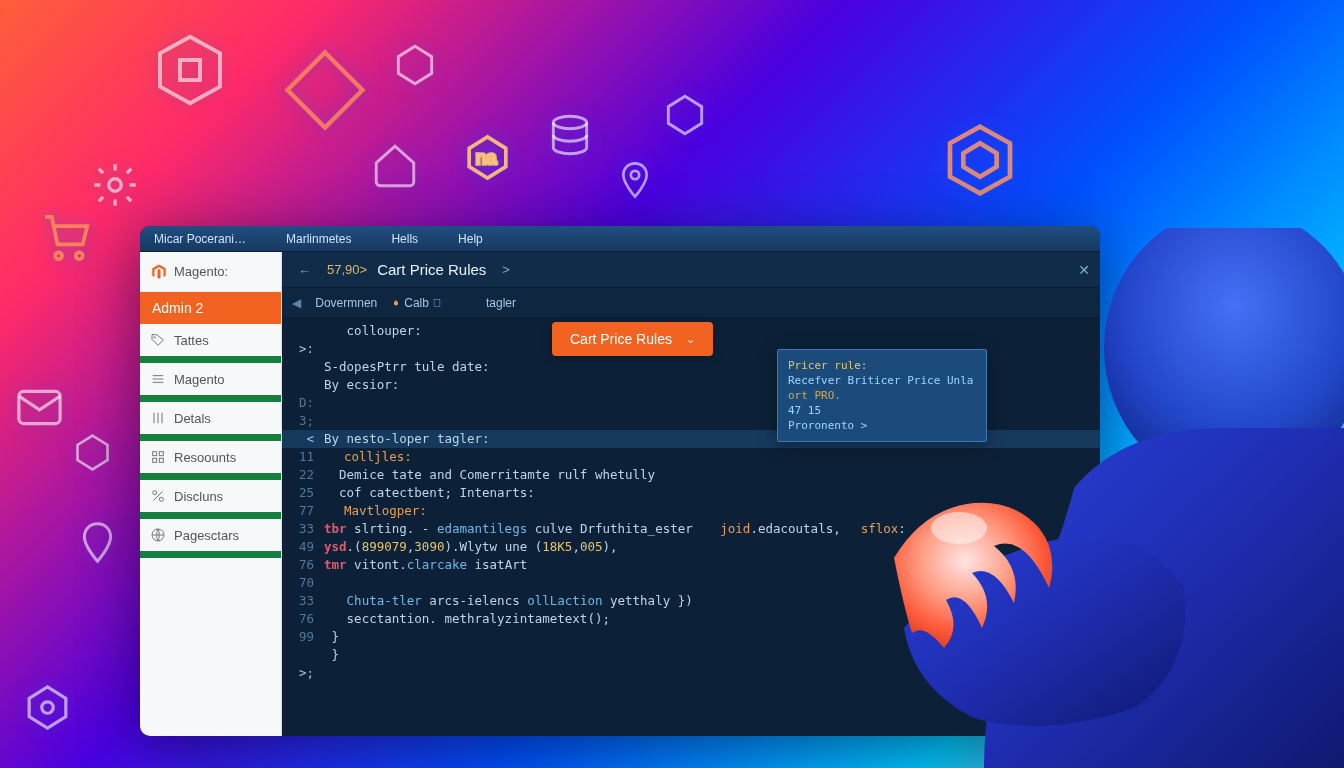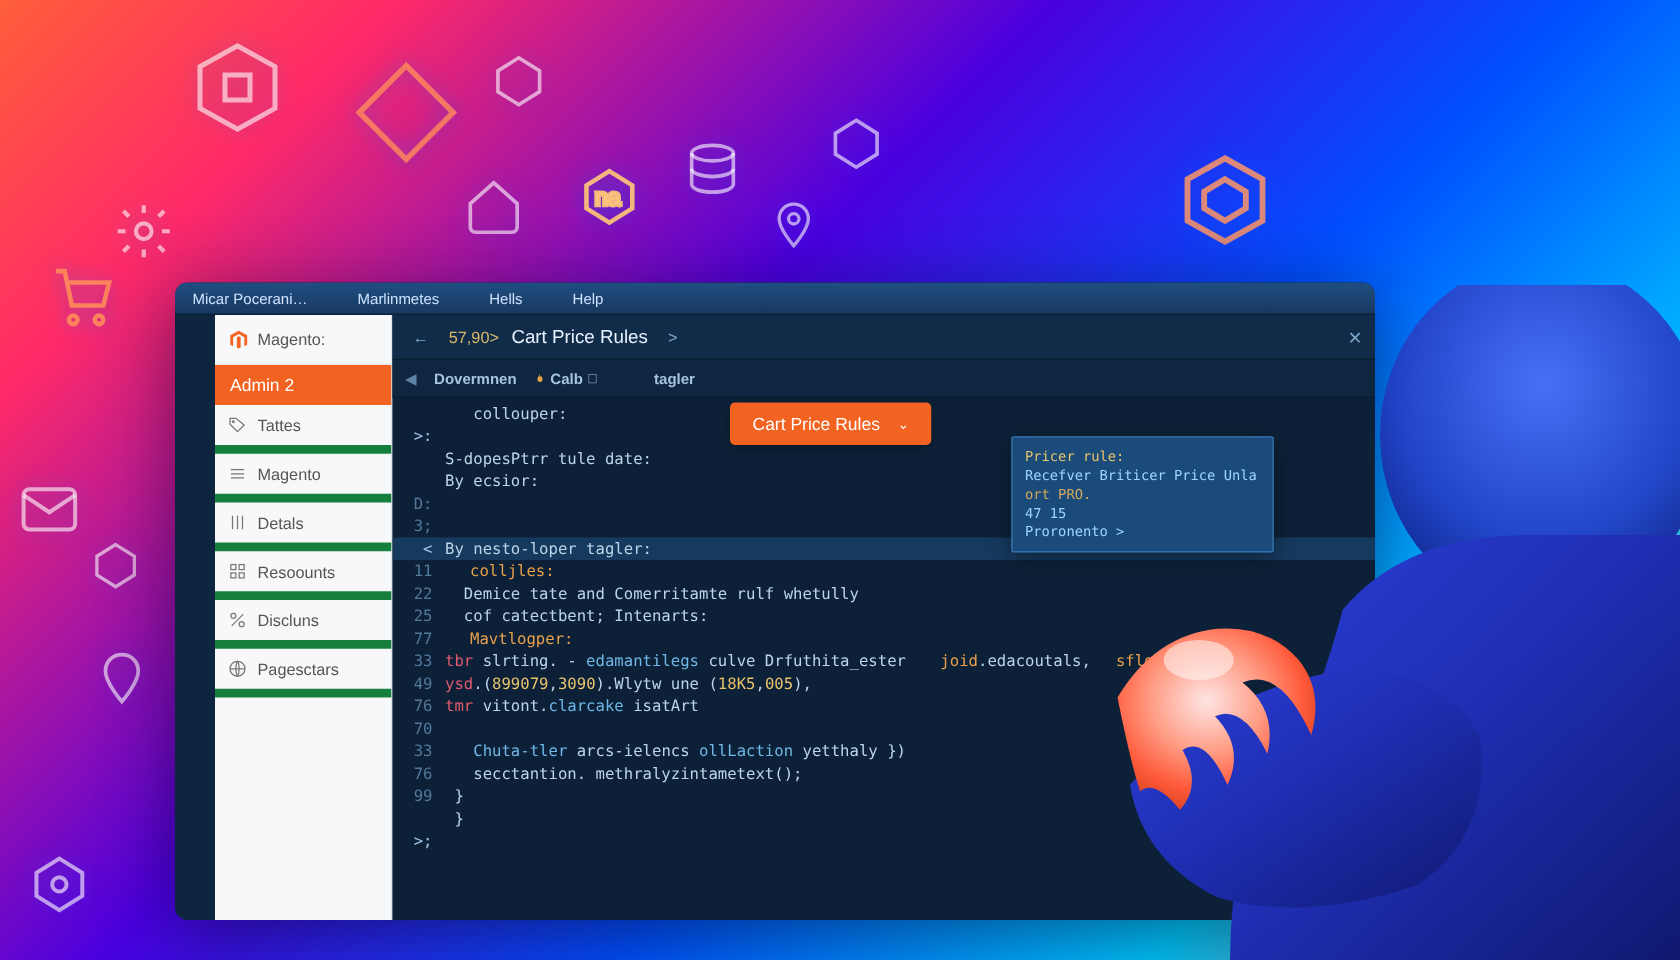--- a/index.html
+++ b/index.html
@@ -39,21 +39,21 @@
   display: flex;
   align-items: center;
   padding: 0 14px;
   gap: 40px;
   color: #cfe3ff;
   font-size: 12px;
   border-bottom: 1px solid #0b1f36;
 }
 .menubar span { cursor: default; }
 
-.workspace { flex: 1; display: flex; min-height: 0; padding-left: 32px; }
+.workspace { flex: 1; display: flex; min-height: 0; }
 
 
 .sidebar {
   width: 142px;
   background: #f7f8fa;
   display: flex;
   flex-direction: column;
   border-right: 1px solid #d8dde3;
 }
 .sidebar-logo {
@@ -117,21 +117,21 @@
   background: #0e2640;
   display: flex;
   align-items: center;
   padding: 0 10px;
   gap: 14px;
   color: #6d95b9;
   font-size: 12px;
   border-bottom: 1px solid #0a1d31;
 }
 .tabbar .tab-arrow { color: #5d84a6; cursor: pointer; }
-.tabbar .tab { color: #a5c5e2; cursor: pointer; font-weight: bold; }
+.tabbar .tab { color: #a5c5e2; cursor: pointer; }
 .tabbar .tab-icon { display:inline-flex; gap:3px; align-items:center; }
 .tabbar .tab-icon svg { width:10px; height:10px; }
 
 .dropdown-btn {
   position: absolute;
   left: 270px;
   top: 70px;
   background: #f26322;
   color: #fff;
   padding: 9px 18px;
@@ -156,21 +156,21 @@
   line-height: 18px;
   padding: 4px 0;
   position: relative;
 }
 .code-line { display: flex; padding-left: 14px; align-items: center; }
 .code-line.hl { background: #163a5e; }
 .gutter { width: 28px; text-align: right; color: #53789a; padding-right: 10px; user-select: none; flex-shrink: 0; }
 .gutter.arrow { color: #9fc4e8; }
 .code-text { color: #bcd4e8; white-space: pre; }
 .kw { color: #e8a04a; margin-left: 20px; }
-.kw2 { color: #e05a6b; }
+.kw2 { color: #e05a6b; font-weight: bold; }
 .fn { color: #6fb7e6; }
 .num { color: #e8c36a; }
 
 .tooltip {
   position: absolute;
   left: 495px;
   top: 97px;
   width: 210px;
   background: #1a4b7a;
   border: 1px solid #3a7ab5;

